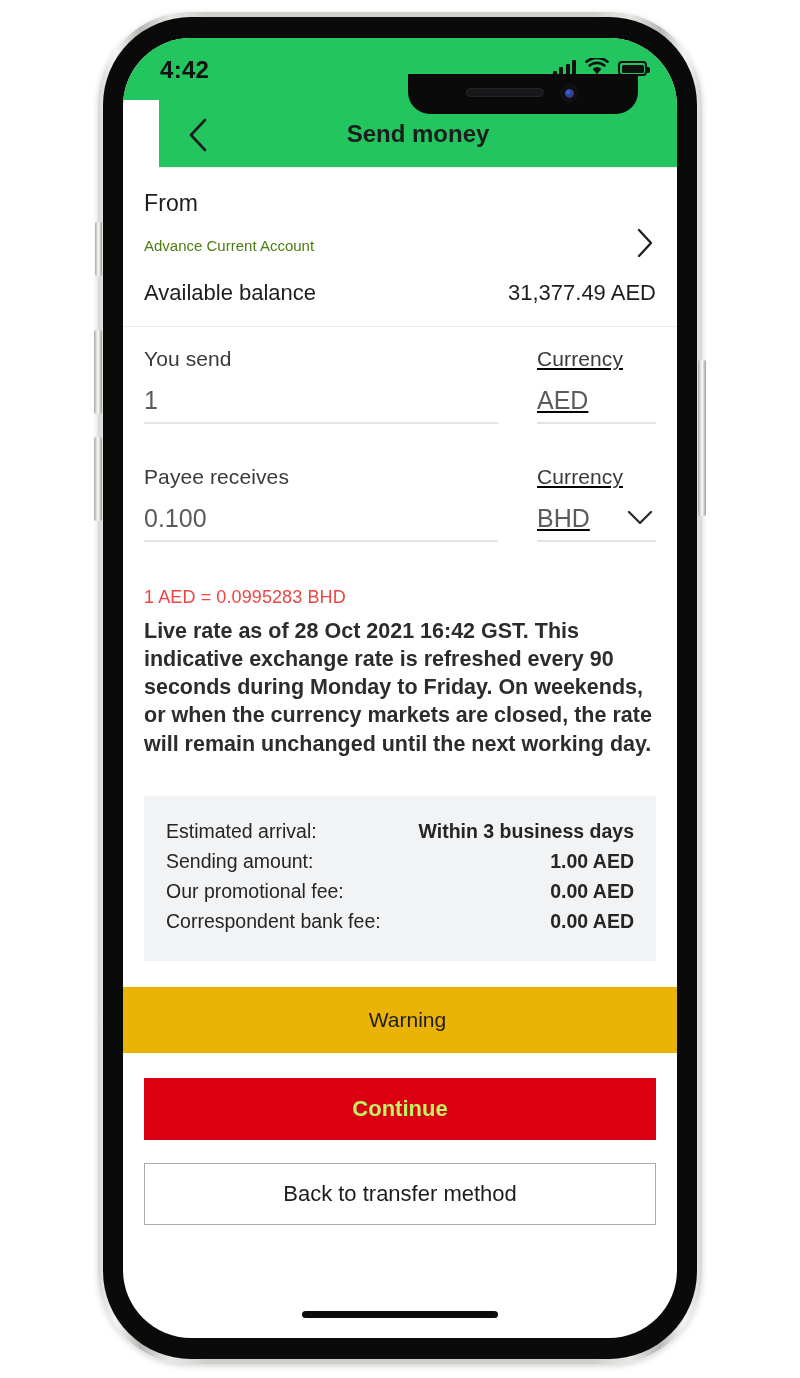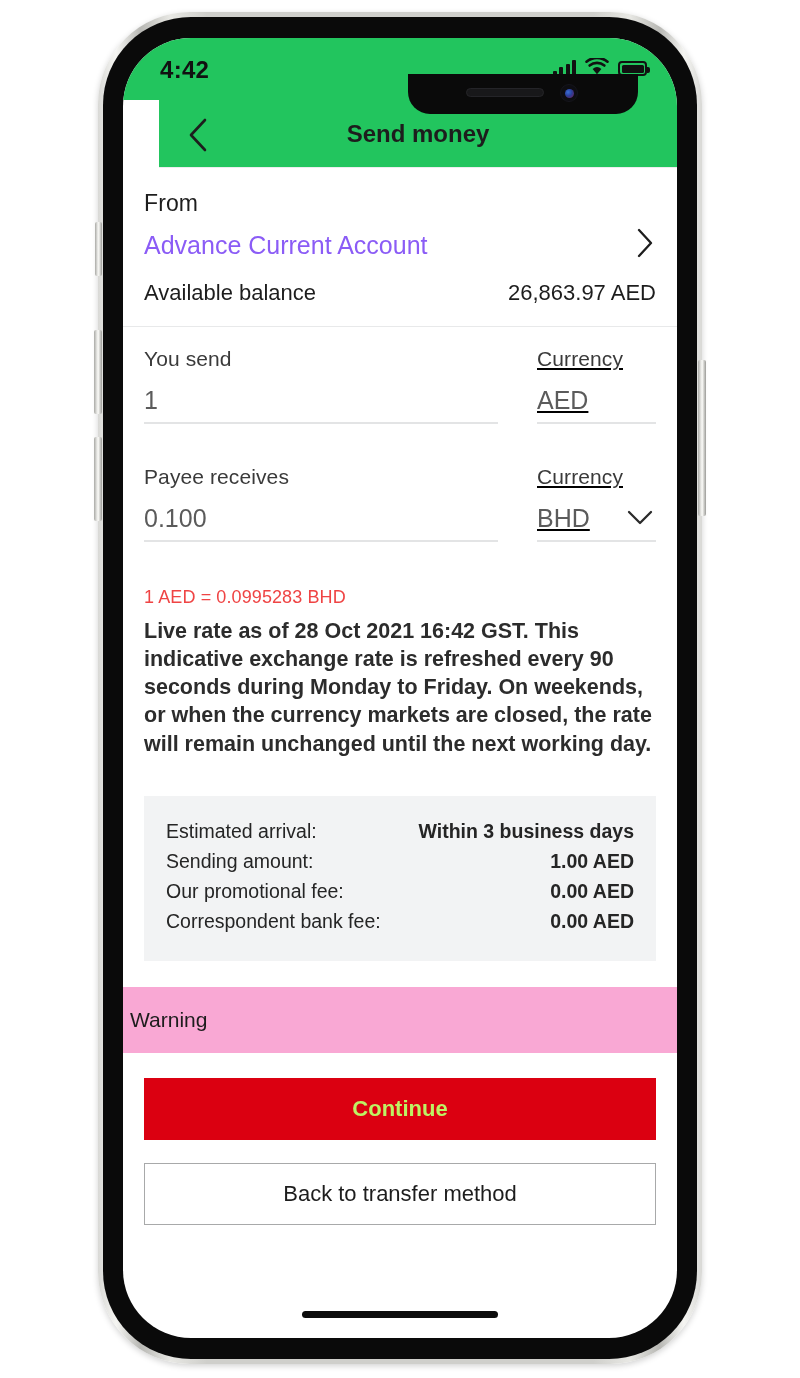--- a/index.html
+++ b/index.html
@@ -169,21 +169,21 @@
     letter-spacing: 0.1px;
   }
   .acct-row {
     position: relative;
     display: flex;
     align-items: center;
     justify-content: space-between;
     margin-top: 11px;
     cursor: pointer;
   }
-  .acct-name { font-size: 25px; color: #8b5cf6; }
+  .acct-name { font-size: 15px; color: #4d7c0f; }
   .chev-right { margin-right: 2px; }
   .bal-row {
     display: flex;
     align-items: baseline;
     justify-content: space-between;
     margin-top: 18px;
     padding-bottom: 20px;
   }
   .bal-label { font-size: 22px; color: #1d1d1d; }
   .bal-value { font-size: 22px; color: #1d1d1d; }
@@ -248,25 +248,26 @@
     align-items: baseline;
     font-size: 19.5px;
     color: #252525;
     line-height: 1.55;
   }
   .sum-val { font-weight: bold; }
 
   
   .warning-band {
     margin-top: 26px;
-    background: #f9a8d4;
+    background: #eab308;
     height: 66px;
     display: flex;
     align-items: center;
-    padding-left: 7px;
+    padding-left: 15px;
+    justify-content: center;
   }
   .warning-text { font-size: 21px; color: #1d1d1d; }
 
   
   .actions { padding: 25px 21px 0 21px; }
   .btn-primary {
     display: block;
     width: 100%;
     height: 62px;
     background: #db0011;
@@ -360,21 +361,21 @@
           <span class="acct-name">Advance Current Account</span>
           <span class="chev-right">
             <svg width="18" height="30" viewBox="0 0 18 30">
               <path d="M3 2 L15 15 L3 28" stroke="#1d1d1d" stroke-width="2.3" fill="none" stroke-linecap="round" stroke-linejoin="round"></path>
             </svg>
           </span>
         </div>
 
         <div class="bal-row">
           <span class="bal-label">Available balance</span>
-          <span class="bal-value">26,863.97 AED</span>
+          <span class="bal-value">31,377.49 AED</span>
         </div>
       </div>
       <div class="hr-full"></div>
 
       <div class="pad amount-block">
         <div class="amount-row">
           <div class="field-amount">
             <div class="fld-label">You send</div>
             <div class="fld-value">1</div>
             <div class="fld-underline"></div>

